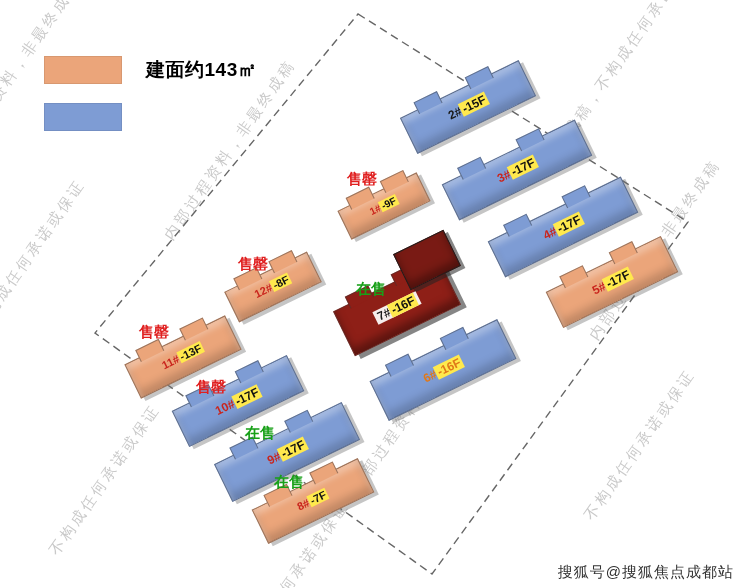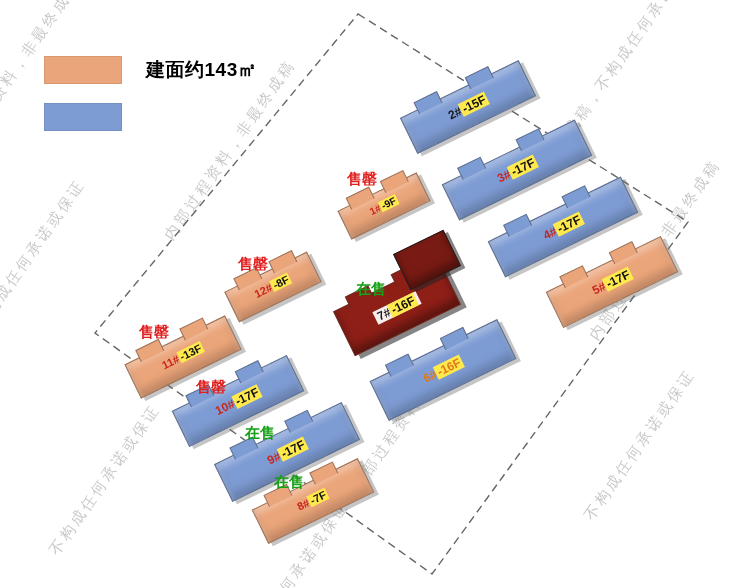--- a/index.html
+++ b/index.html
@@ -176,14 +176,15 @@
   </div>
 
   <span class="status pos-s1" style="color: rgb(224, 32, 32);">售罄</span>
   <span class="status pos-s7" style="color: rgb(24, 160, 24);">在售</span>
   <span class="status pos-s8" style="color: rgb(24, 160, 24);">在售</span>
   <span class="status pos-s9" style="color: rgb(24, 160, 24);">在售</span>
   <span class="status pos-s10" style="color: rgb(224, 32, 32);">售罄</span>
   <span class="status pos-s11" style="color: rgb(224, 32, 32);">售罄</span>
   <span class="status pos-s12" style="color: rgb(224, 32, 32);">售罄</span>
 
+  <span class="credit">搜狐号@搜狐焦点成都站</span>
 
 </div>
 
 </body></html>

